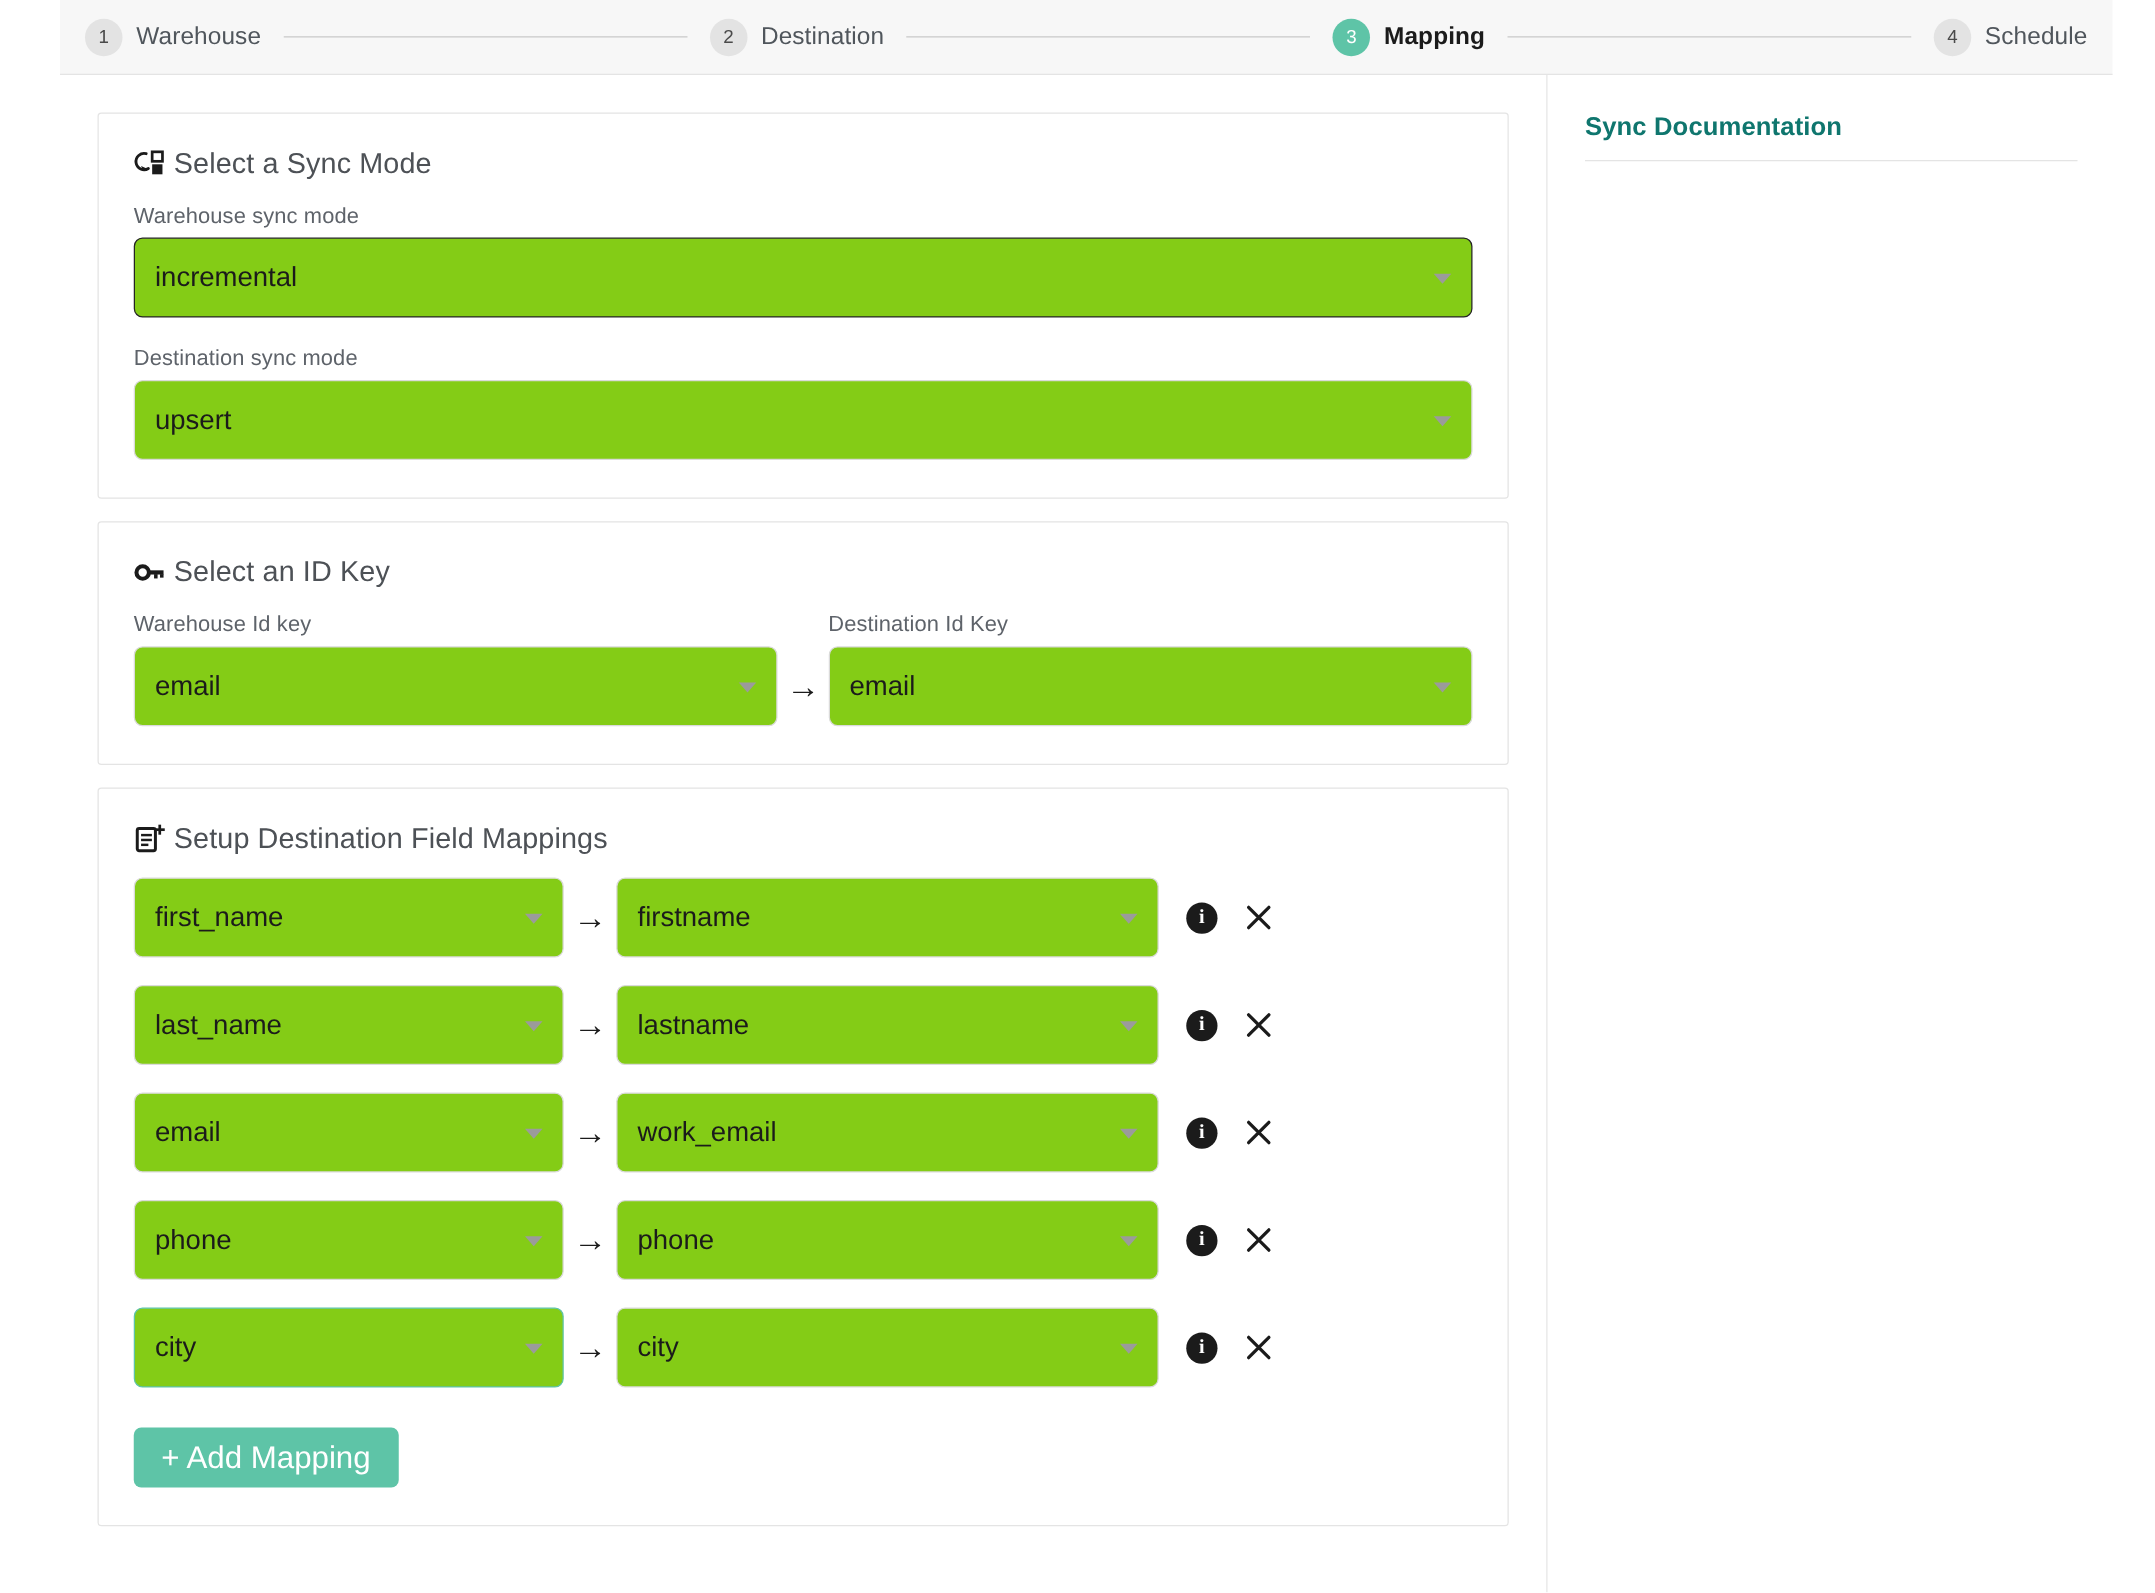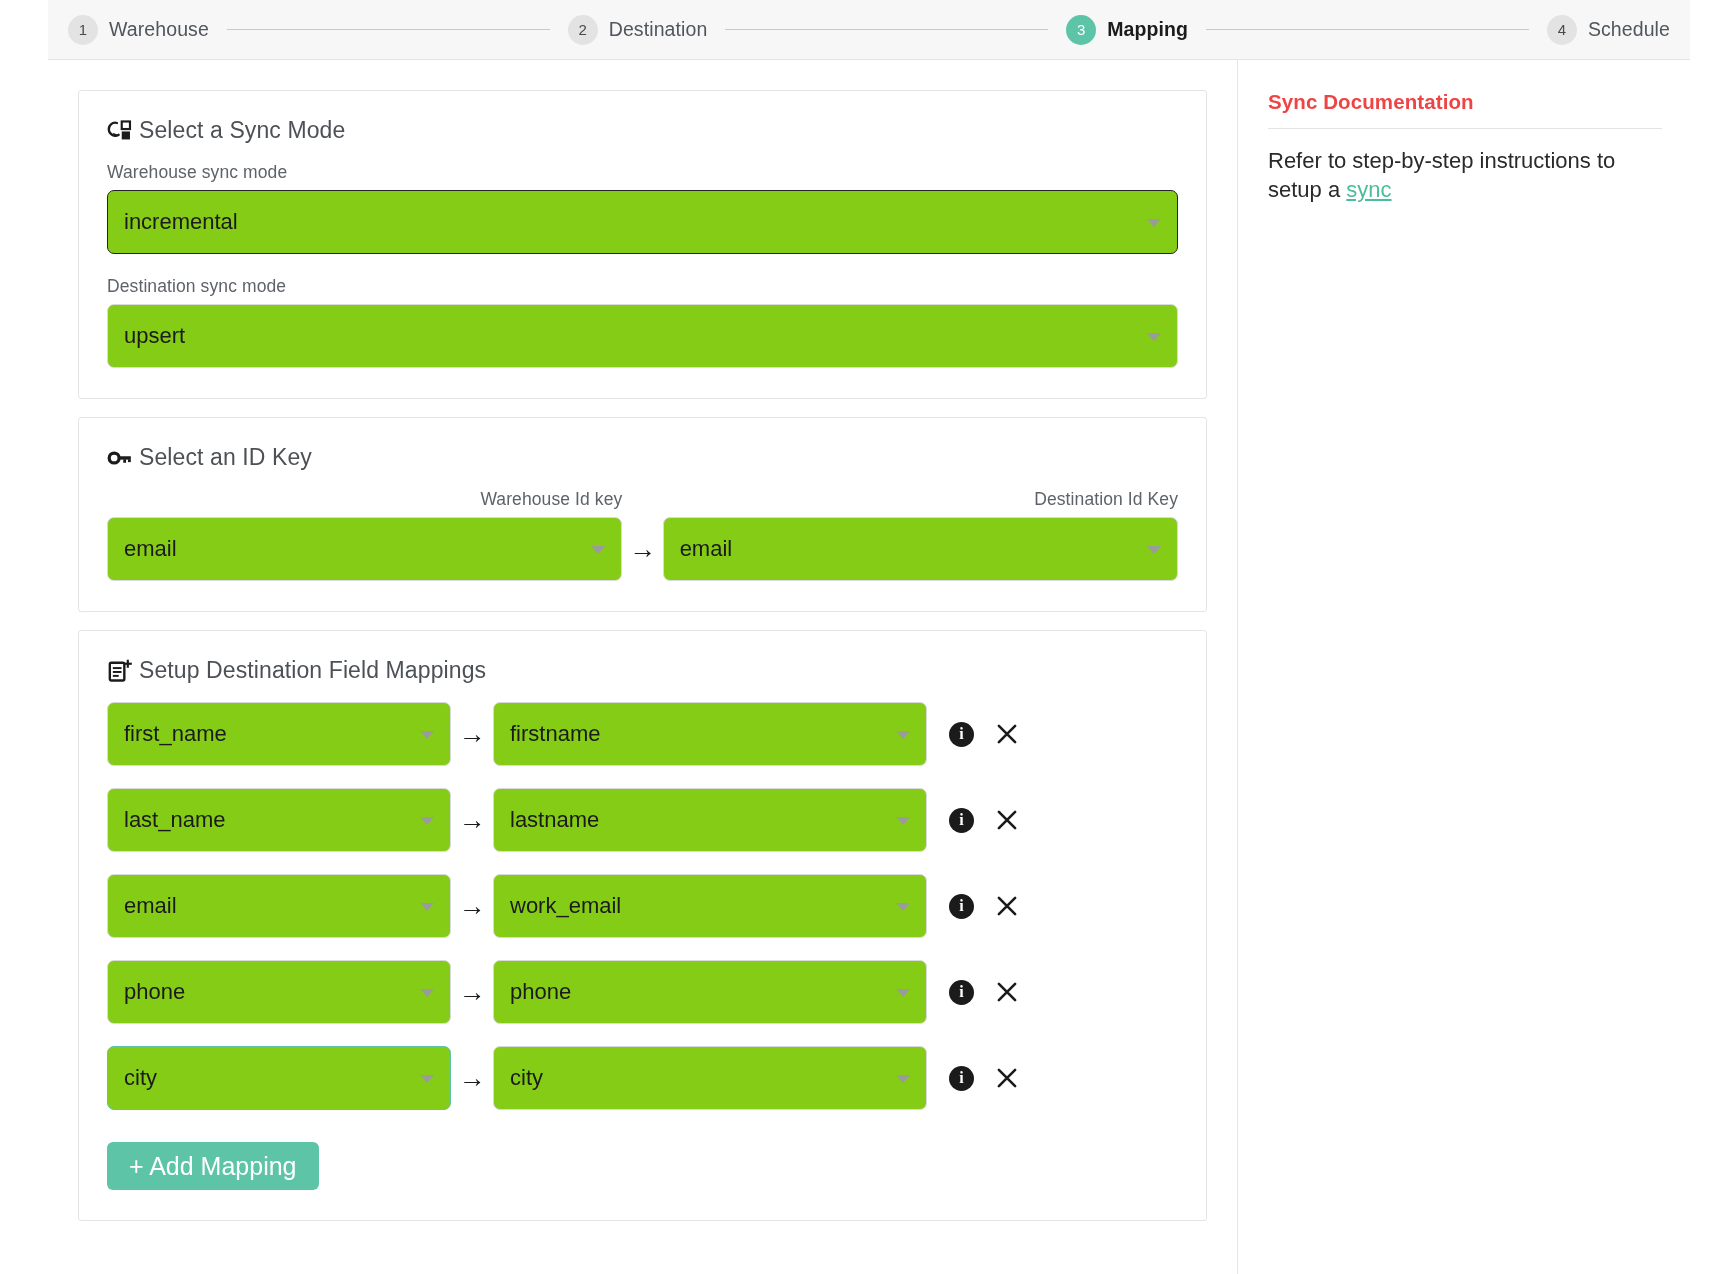--- a/index.html
+++ b/index.html
@@ -146,21 +146,21 @@
     border-top: 8px solid #9b9b9b;
   }
   .gap-22 { height: 22px; }
 
   
   .idkey-row {
     display: flex;
     align-items: flex-end;
     gap: 0;
   }
-  .idkey-col { width: 538px; text-align: right; }
+  .idkey-col { width: 538px; }
   .arrow-sep {
     width: 42px;
     display: flex;
     align-items: center;
     justify-content: center;
     height: 64px;
     font-size: 27px;
     color: #1b1b1b;
     line-height: 1;
   }
@@ -213,21 +213,21 @@
     font-size: 25px;
     font-family: Liberation Sans, sans-serif;
     cursor: pointer;
     margin-top: 10px;
   }
 
   
   .doc-title {
     font-size: 20.5px;
     font-weight: bold;
-    color: #ef4444;
+    color: #0f766e;
     letter-spacing: .1px;
     padding-bottom: 14px;
     border-bottom: 1px solid #e4e4e4;
   }
   .doc-text {
     margin-top: 18px;
     font-size: 22px;
     line-height: 1.3;
     color: #2a2a2a;
   }
@@ -472,20 +472,17 @@
 
         </div>
 
         <button class="add-btn">+ Add Mapping</button>
       </div>
 
     </div>
 
     <div class="doc-col">
       <div class="doc-title">Sync Documentation</div>
-      <div class="doc-text">
-        <span>Refer to step-by-step instructions to setup a </span><a class="doc-link">sync</a>
-      </div>
     </div>
 
   </div>
 
 </div>
 
 </body></html>

